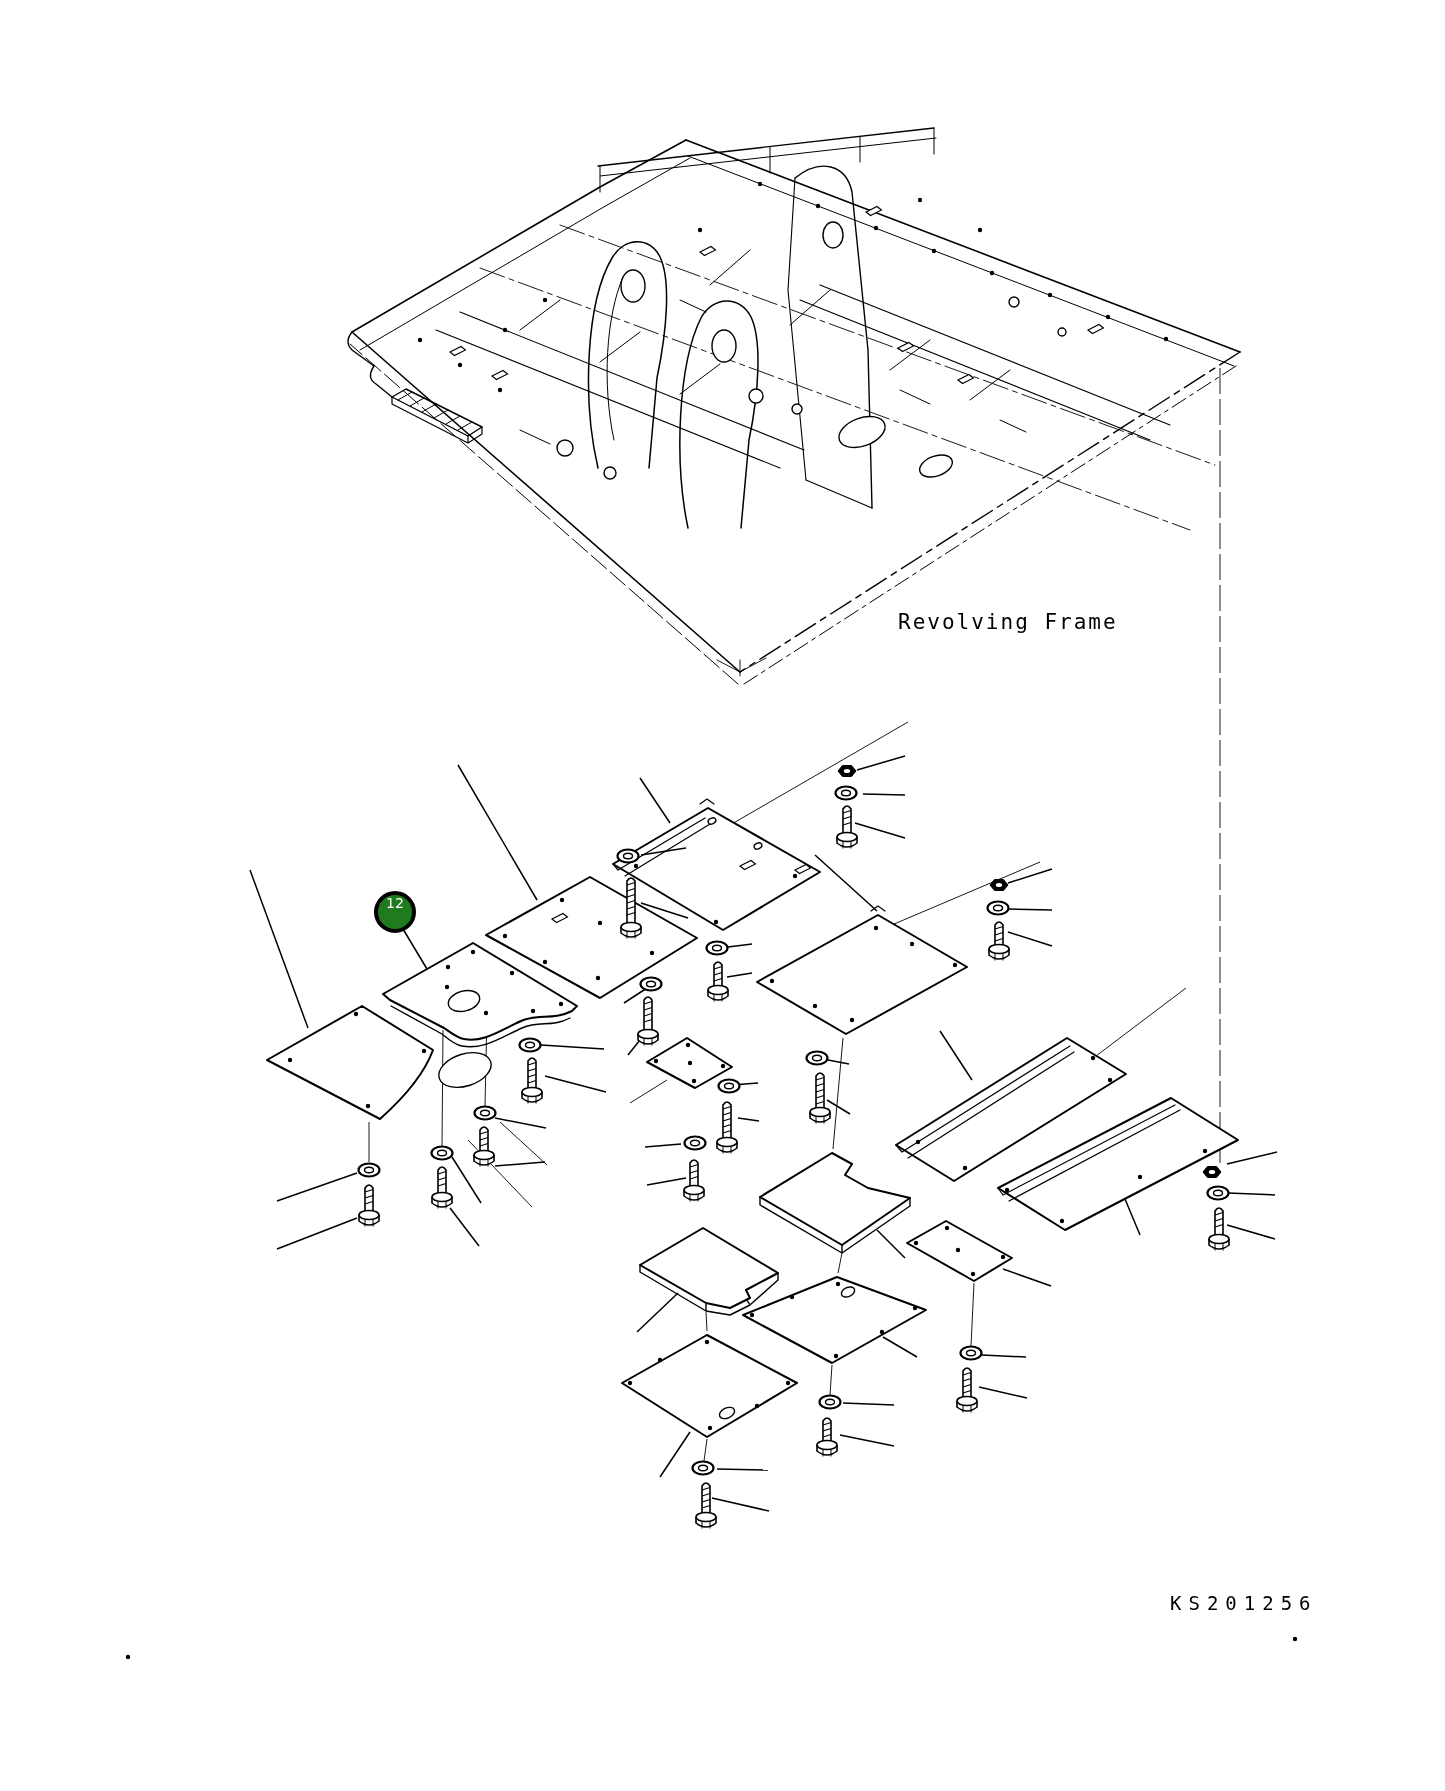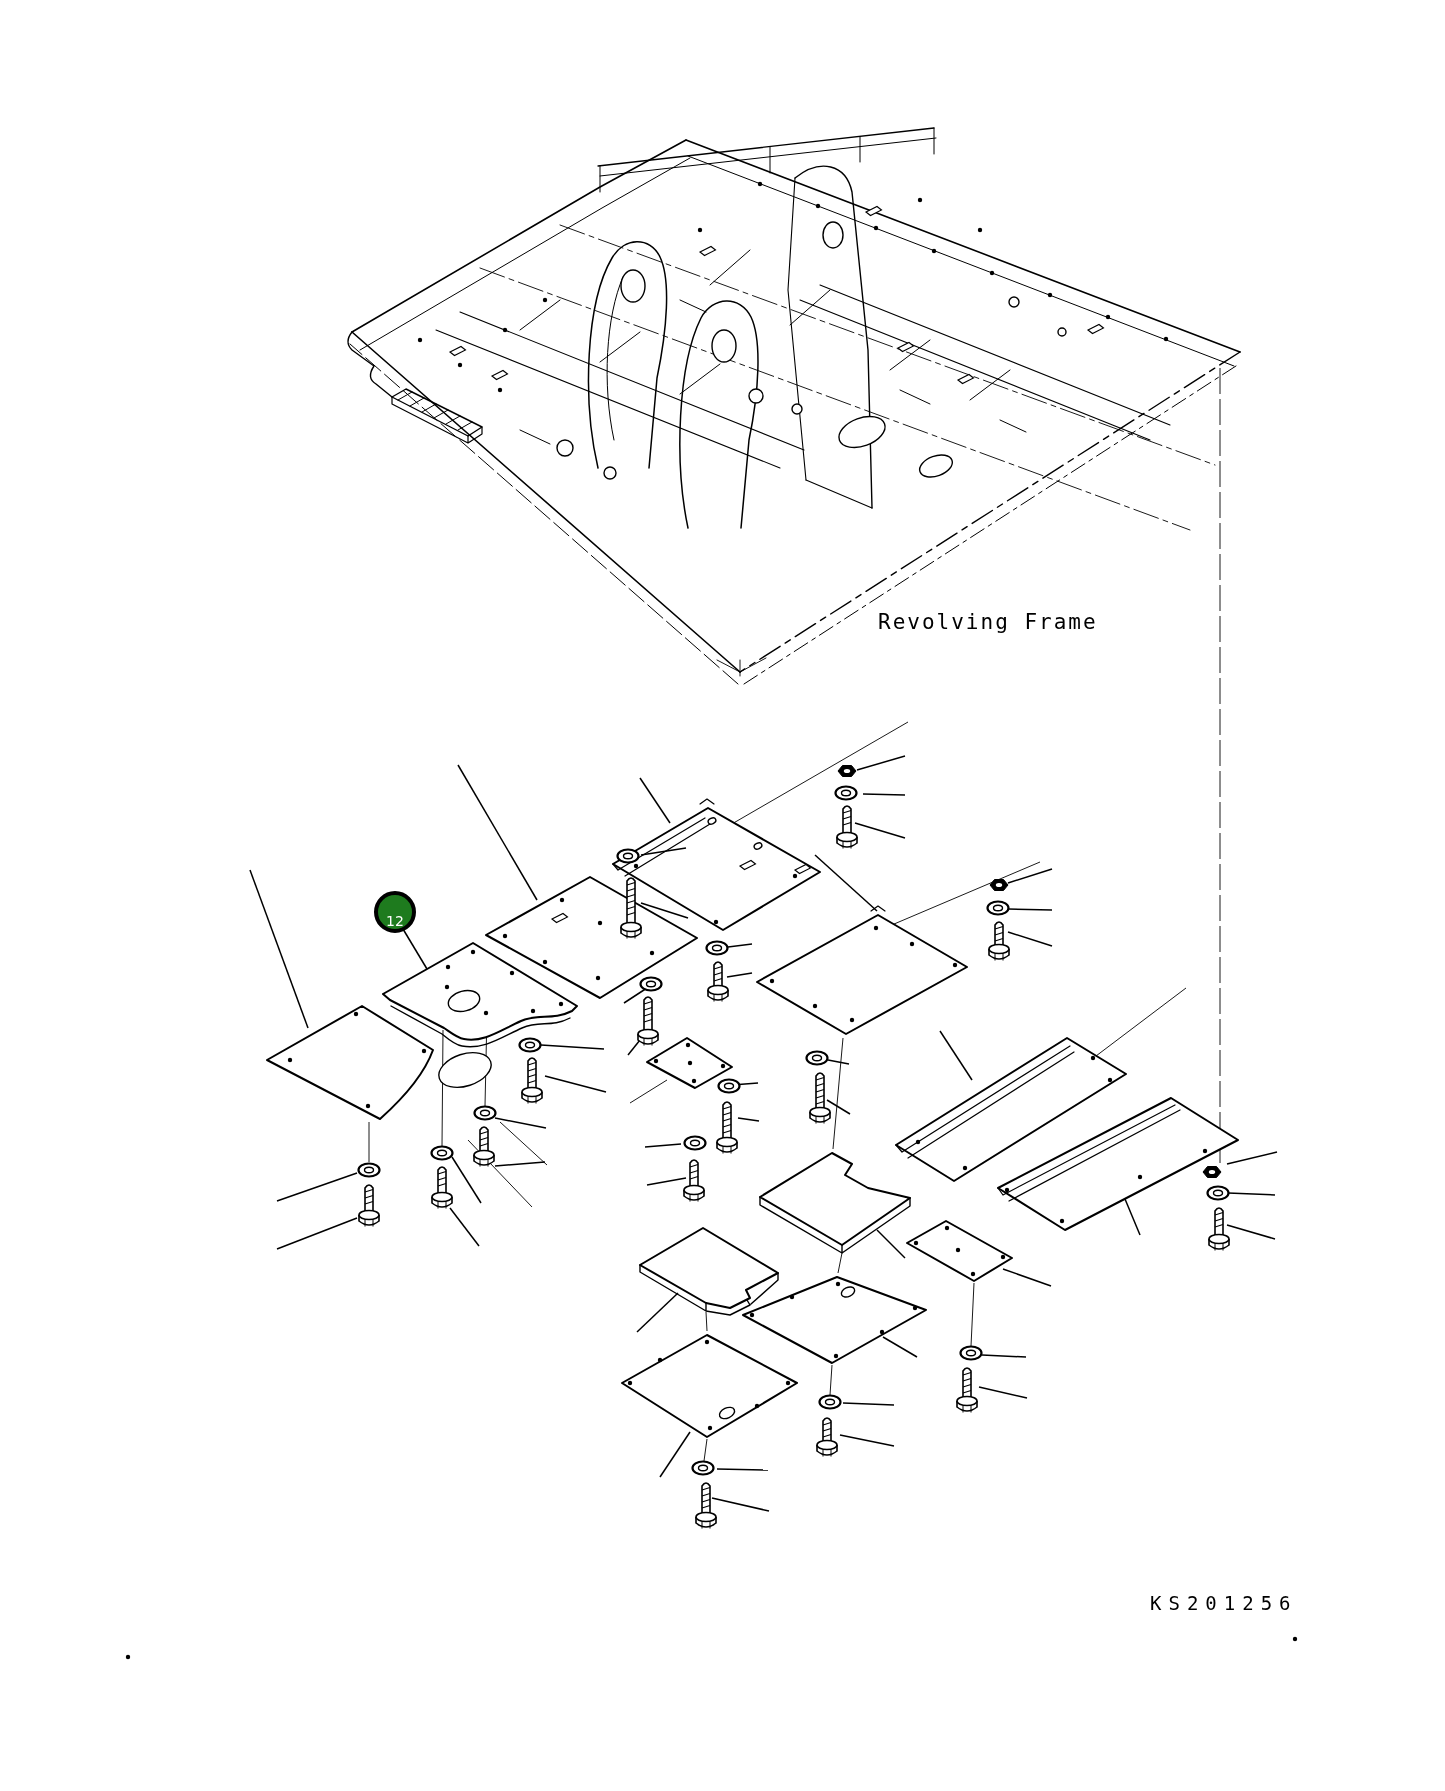--- a/index.html
+++ b/index.html
@@ -1,23 +1,23 @@
 <!DOCTYPE html>
 <html><head>
 <meta charset="utf-8">
 <style>
   html,body{margin:0;padding:0;background:#fff;}
   .page{position:relative;width:1445px;height:1791px;background:#fff;overflow:hidden;
         font-family:"DejaVu Sans Mono", monospace;}
   svg{position:absolute;left:0;top:0;}
-  .lbl{position:absolute;color:#000;white-space:nowrap;}
+  .lbl{position:absolute;color:#000;white-space:nowrap;margin-left:20px;}
   #frame-label{left:878px;top:610px;font-size:21px;letter-spacing:2px;}
   #code-label{left:1150px;top:1592px;font-size:19px;letter-spacing:7px;}
   #balloon{position:absolute;left:374px;top:891px;width:34px;height:34px;border-radius:50%;
-           border:4px solid #000;display:flex;align-items:flex-end;justify-content:center;
+           border:4px solid #000;display:flex;align-items:flex-start;justify-content:center;
            color:#fff;font-size:14px;font-family:"DejaVu Sans",sans-serif;}
 </style>
 </head>
 <body>
 
 <div class="page">
   <svg id="cv" width="1445" height="1791" viewBox="0 0 1445 1791">
       <g>
         <path d="M392,397 L406,389 L482,427 L468,436 Z" fill="none" stroke="#000000" stroke-width="1.4" stroke-linejoin="round" stroke-linecap="round"></path>
         <path d="M398,400 L412,392 M410,406 L424,398 M422,412 L436,404 M434,418 L448,410 M446,424 L460,416 M458,430 L472,422" fill="none" stroke="#000000" stroke-width="1" stroke-linejoin="round" stroke-linecap="round"></path>

